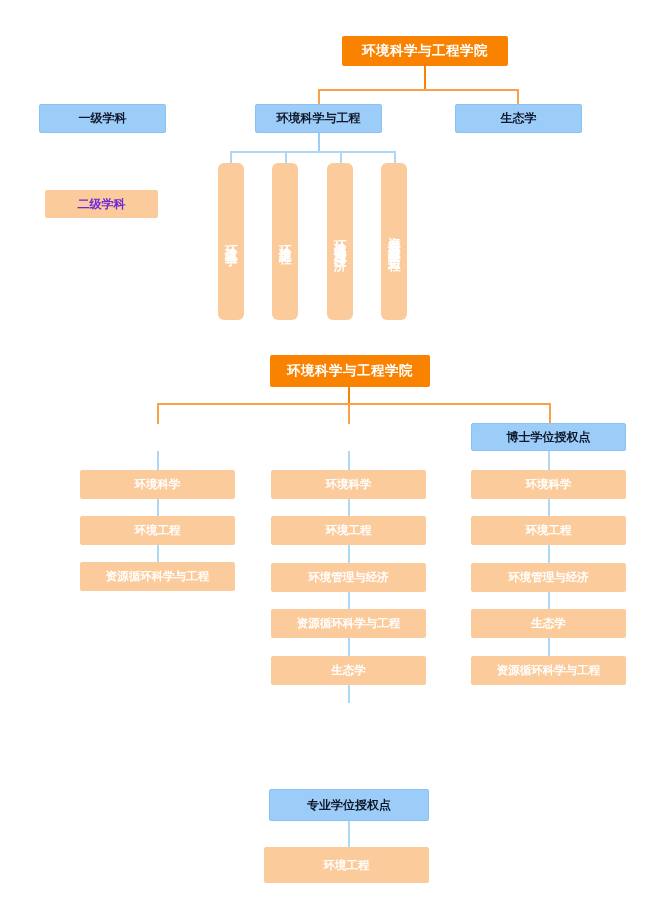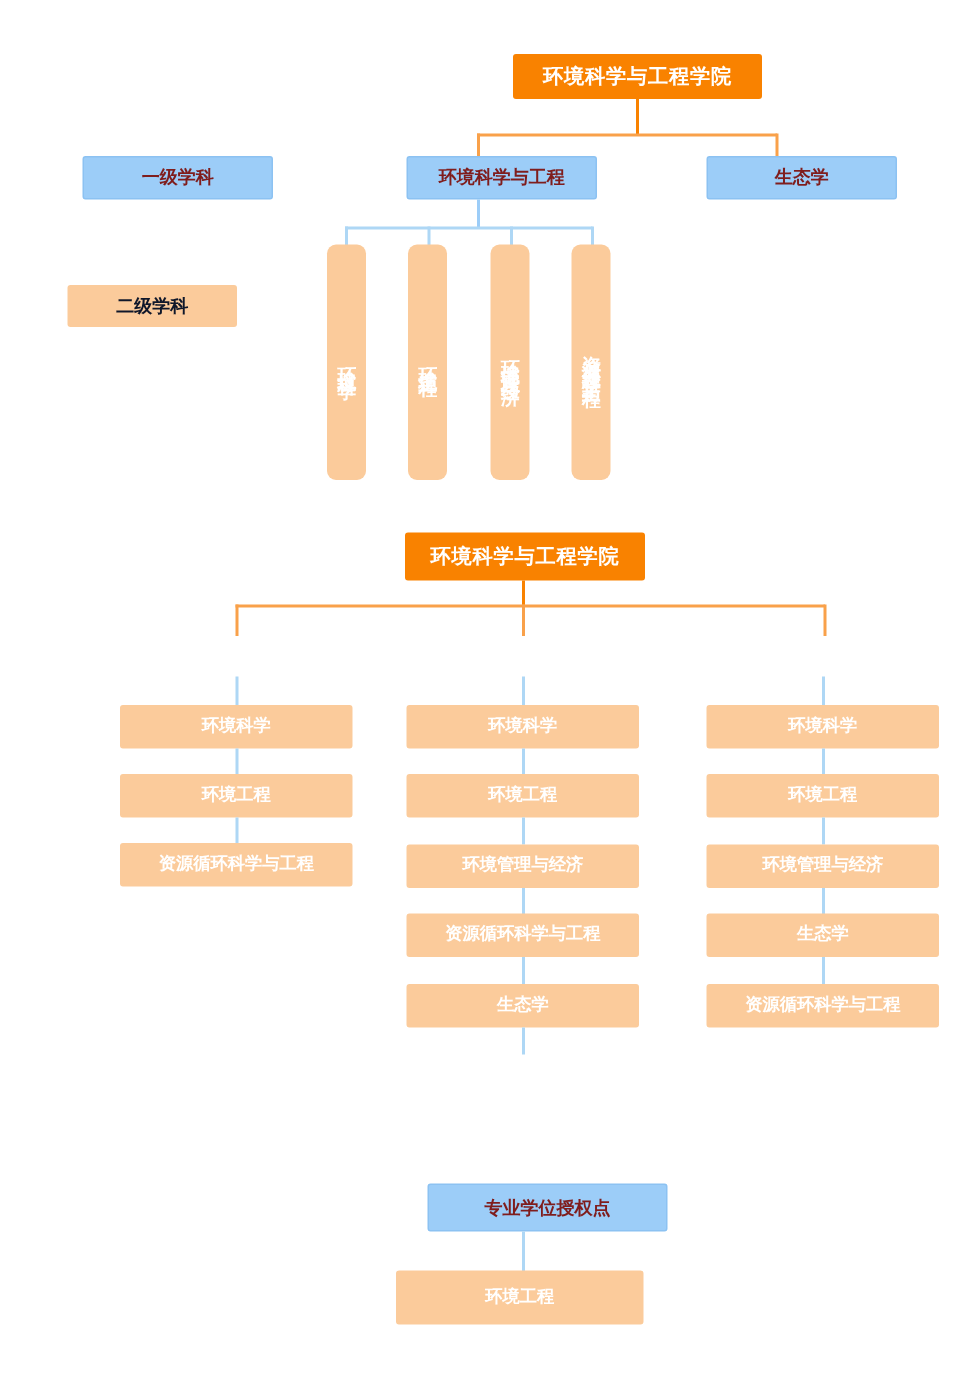--- a/index.html
+++ b/index.html
@@ -36,33 +36,32 @@
   
   .n-orange {
     background: #F98200;
     color: #ffffff;
     font-size: 13.5px;
     letter-spacing: .5px;
   }
   .n-blue {
     background: #9CCDF8;
     border: 1px solid #8CC2F2;
-    color: #7f1d1d;
+    color: #0f172a;
     font-size: 12px;
-    margin-left: 16px;
   }
   .n-peach {
     background: #FBCB9B;
     border: 1px solid #FBCB9B;
     color: #ffffff;
     font-size: 11.5px;
   }
   .n-peach-label {
     background: #FBCB9B;
-    color: #0f172a;
+    color: #6d28d9;
     font-size: 12px;
   }
   
   .n-vert {
     background: #FBCB9B;
     color: #ffffff;
     font-size: 12.5px;
     border-radius: 6px;
     align-items: center;
     justify-content: center;
@@ -147,20 +146,21 @@
   <div class="conn conn-v c-blue" style="left:348px; top:499px; height:18px;"></div>
   <div class="node n-peach" style="left:271px; top:516px; width:155px; height:29px;">环境工程</div>
   <div class="conn conn-v c-blue" style="left:348px; top:545px; height:18px;"></div>
   <div class="node n-peach" style="left:271px; top:563px; width:155px; height:29px;">环境管理与经济</div>
   <div class="conn conn-v c-blue" style="left:348px; top:592px; height:18px;"></div>
   <div class="node n-peach" style="left:271px; top:609px; width:155px; height:29px;">资源循环科学与工程</div>
   <div class="conn conn-v c-blue" style="left:348px; top:638px; height:18px;"></div>
   <div class="node n-peach" style="left:271px; top:656px; width:155px; height:29px;">生态学</div>
   <div class="conn conn-v c-blue" style="left:348px; top:685px; height:18px;"></div>
 
+  <div class="node n-blue" style="left:471px; top:423px; width:155px; height:28px;">博士学位授权点</div>
   <div class="conn conn-v c-blue" style="left:548px; top:451px; height:20px;"></div>
   <div class="node n-peach" style="left:471px; top:470px; width:155px; height:29px;">环境科学</div>
   <div class="conn conn-v c-blue" style="left:548px; top:499px; height:18px;"></div>
   <div class="node n-peach" style="left:471px; top:516px; width:155px; height:29px;">环境工程</div>
   <div class="conn conn-v c-blue" style="left:548px; top:545px; height:18px;"></div>
   <div class="node n-peach" style="left:471px; top:563px; width:155px; height:29px;">环境管理与经济</div>
   <div class="conn conn-v c-blue" style="left:548px; top:592px; height:18px;"></div>
   <div class="node n-peach" style="left:471px; top:609px; width:155px; height:29px;">生态学</div>
   <div class="conn conn-v c-blue" style="left:548px; top:638px; height:18px;"></div>
   <div class="node n-peach" style="left:471px; top:656px; width:155px; height:29px;">资源循环科学与工程</div>

